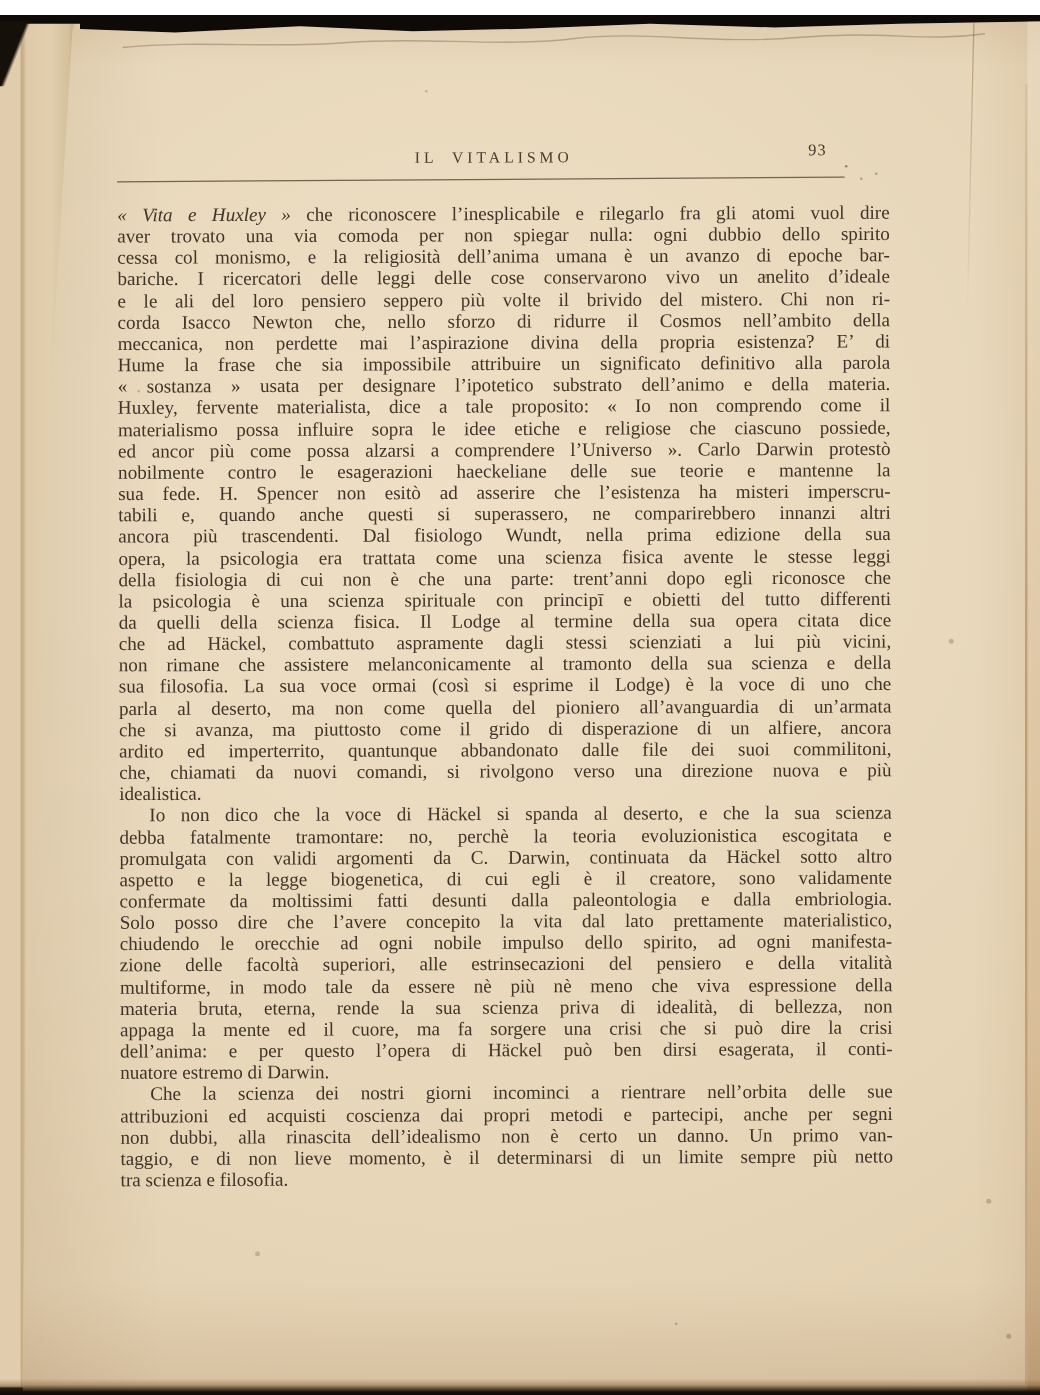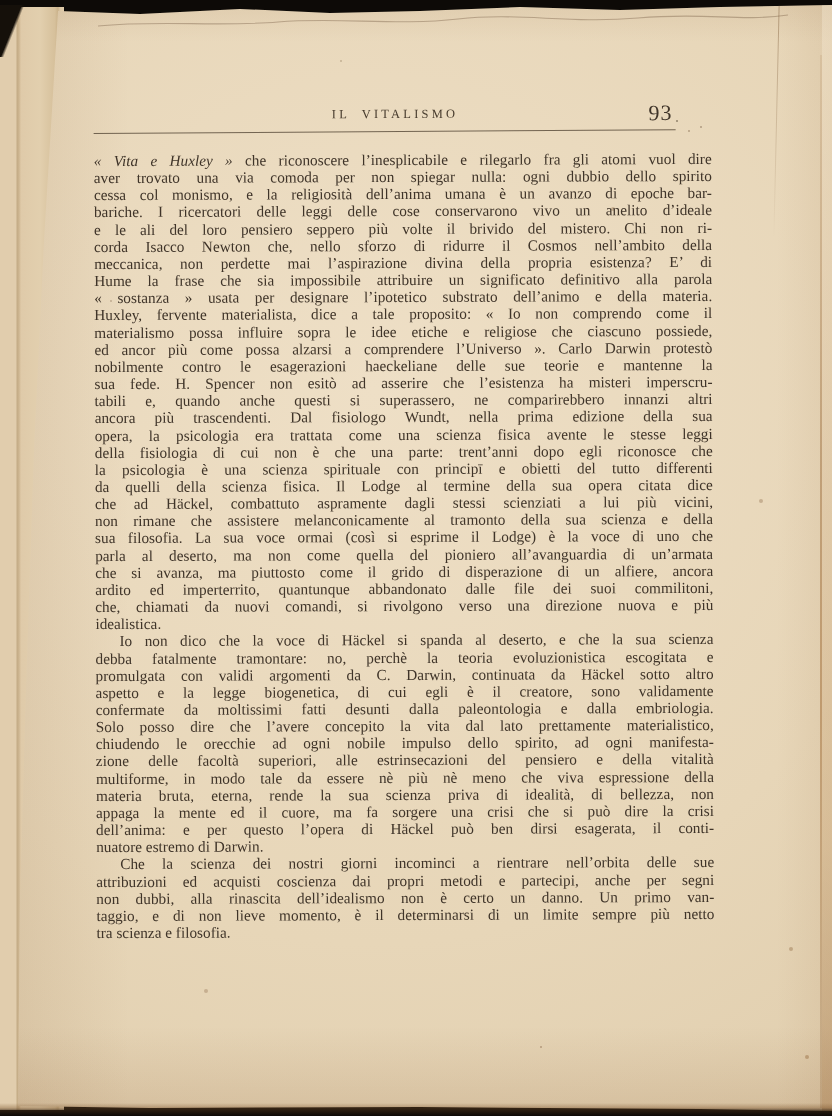--- a/index.html
+++ b/index.html
@@ -1,17 +1,17 @@
 <!DOCTYPE html>
 <html style="--bg: #0d0a07; --paper: #e7d6b8; --paper-hi: #eedfc6; --ink: #3f3429; --edge: #dfcaa9;"><head>
 <meta charset="utf-8">
 <style>
   html,body{margin:0;padding:0;width:832px;height:1116px;overflow:hidden;
     font-family:"Liberation Serif","DejaVu Serif",serif;}
-  .scan{position:absolute;inset:0;background:var(--bg,#0d0a07);}
+  .scan{position:absolute;inset:0;background:var(--bg,#0d0a07);margin-top:12px;}
 
   
   .under-pages{position:absolute;left:0;top:7px;bottom:6px;width:64px;
     background:linear-gradient(90deg,#e1cdad 0,#e1cdad 16px,#c3ab85 17px,#cdb590 19px,
       #dfcaa9 21px,#e2cfae 40px,#d6c09b 55px,#c9b189 58px,#dcc7a5 60px,#e0ccab 64px);}
   .corner-tear{position:absolute;left:0;top:5px;width:24px;height:52px;
     background:linear-gradient(112deg,#15100a 48%,rgba(21,16,10,0) 55%);}
 
   
   .paper{position:absolute;inset:0;
@@ -43,21 +43,21 @@
       340px 60px 0 0 rgba(110,80,50,.3),806px 1056px 0 1px rgba(140,95,50,.4);}
   .bottom-edge{position:absolute;left:0;right:0;bottom:0;height:13px;
     background:linear-gradient(180deg,rgba(0,0,0,0) 0,rgba(120,80,40,.38) 38%,#1a120a 80%,#0c0806 100%);}
 
   
   .text-block{position:absolute;left:95px;top:98px;width:618px;color:var(--ink,#3f3429);
     transform:rotate(-0.2deg);}
   .running-head{position:relative;height:53px;}
   .running-title{position:absolute;left:50%;top:9px;transform:translateX(-56%);
     font-size:12.5px;letter-spacing:3.2px;word-spacing:6px;color:#473b2d;}
-  .page-number{position:absolute;right:39px;top:3px;font-size:22px;letter-spacing:1px;}
+  .page-number{position:absolute;right:50px;top:3px;font-size:13px;letter-spacing:1px;}
   .head-rule{position:absolute;left:0;top:33px;width:582px;height:1px;
     background:rgba(74,60,44,.75);transform:rotate(-0.18deg);}
   .page-body{font-size:15.3px;line-height:17.15px;}
   .line{text-align:justify;text-align-last:justify;white-space:normal;}
   .line.last{text-align-last:left;}
   .para.indent .line:first-child{text-indent:24px;}
   .italic{font-style:italic;}
 </style>
 </head>
 <body>

